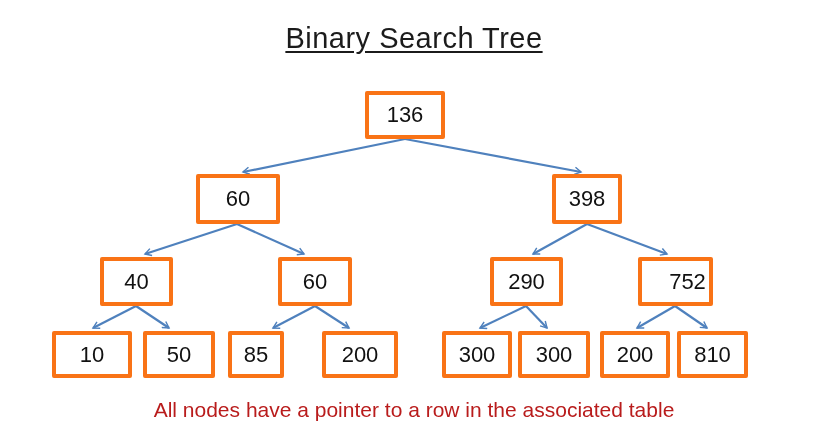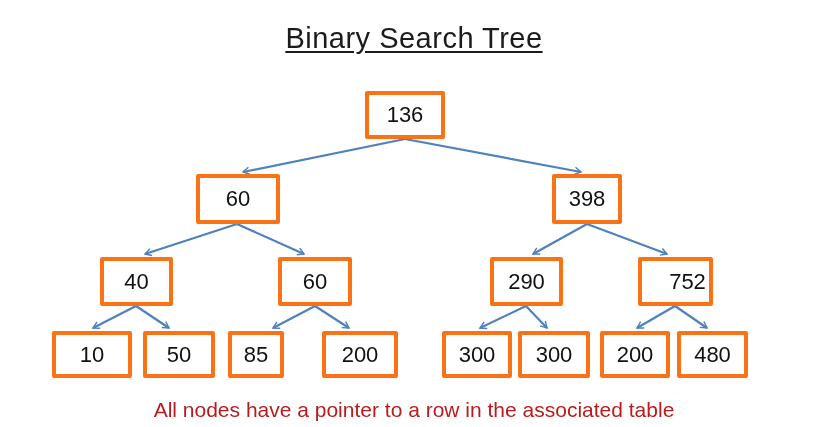--- a/index.html
+++ b/index.html
@@ -98,17 +98,17 @@
   <div class="node" style="left:278px; top:241px; width:74px; height:49px;">60</div>
   <div class="node" style="left:490px; top:241px; width:73px; height:49px;">290</div>
   <div class="node" style="left:638px; top:241px; width:75px; height:49px;padding-left:24px;">752</div>
   <div class="node" style="left:52px;  top:315px; width:80px; height:47px;">10</div>
   <div class="node" style="left:143px; top:315px; width:72px; height:47px;">50</div>
   <div class="node" style="left:228px; top:315px; width:56px; height:47px;">85</div>
   <div class="node" style="left:322px; top:315px; width:76px; height:47px;">200</div>
   <div class="node" style="left:442px; top:315px; width:70px; height:47px;">300</div>
   <div class="node" style="left:518px; top:315px; width:72px; height:47px;">300</div>
   <div class="node" style="left:600px; top:315px; width:70px; height:47px;">200</div>
-  <div class="node" style="left:677px; top:315px; width:71px; height:47px;">480</div>
+  <div class="node" style="left:677px; top:315px; width:71px; height:47px;">810</div>
 
   <div class="caption">All nodes have a pointer to a row in the associated table</div>
 
 </div>
 
 </body></html>

